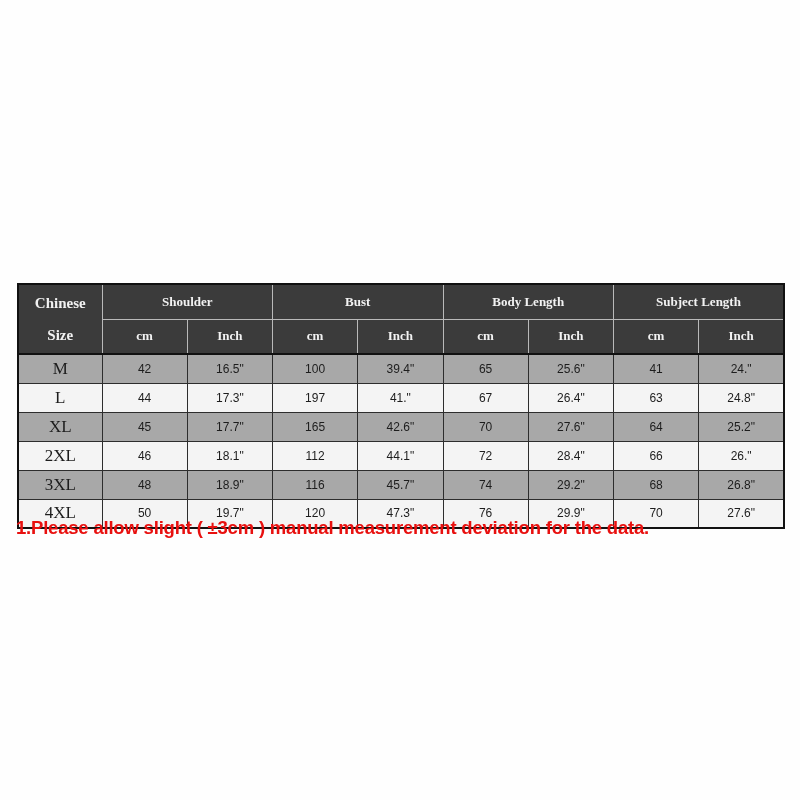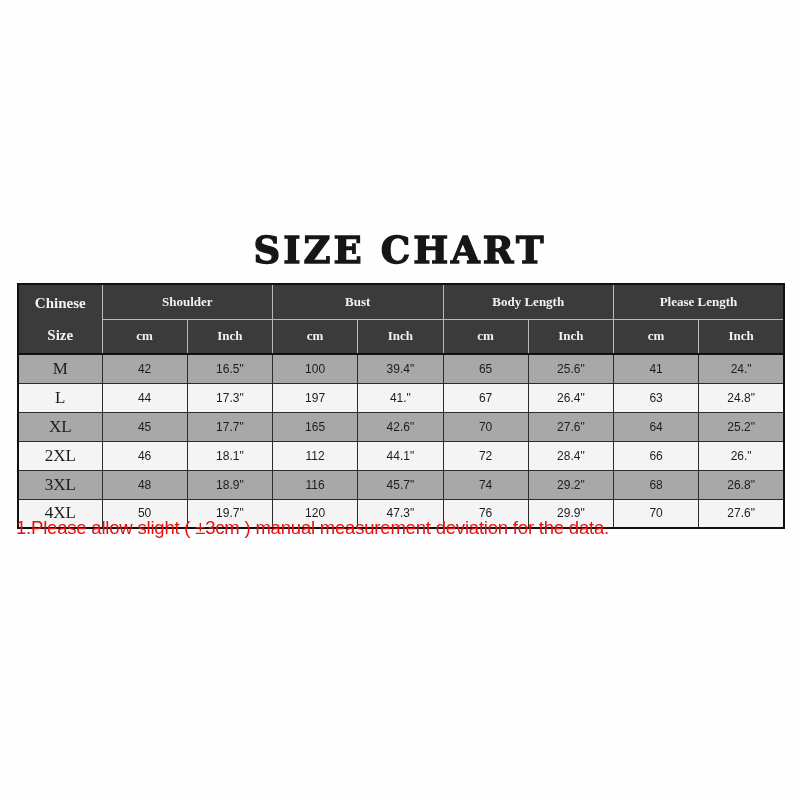--- a/index.html
+++ b/index.html
@@ -66,52 +66,51 @@
   .size-table tr.row-gray td { background: var(--row-gray, #a8a8a8); }
   .size-table tr.row-light td { background: var(--row-light, #f4f4f4); }
   .size-table td.size-cell {
     font-family: "Liberation Serif", serif;
     font-size: 17px;
   }
   .notes {
     position: absolute;
     top: 517px; left: 16px; width: 770px;
     color: var(--note-red, #e8100f);
-    font-weight: normal;
+    font-weight: bold;
     font-size: 18.5px;
     line-height: 21px;
     letter-spacing: -0.2px;
   }
 </style>
 </head>
 <body>
 
 <div class="canvas">
 
-  <div class="title">SIZE CHART</div>
 
   <table class="size-table">
     <colgroup>
       <col style="width:84px">
       <col>
         <col>
         <col>
         <col>
         <col>
         <col>
         <col>
         <col>
     </colgroup>
     <thead>
       <tr>
         <th rowspan="2" class="corner">Chinese Size</th>
         <th colspan="2">Shoulder</th>
         <th colspan="2">Bust</th>
         <th colspan="2">Body Length</th>
-        <th colspan="2">Please Length</th>
+        <th colspan="2">Subject Length</th>
       </tr>
       <tr class="unit-header-row">
         <th>cm</th>
         <th>Inch</th>
         <th>cm</th>
         <th>Inch</th>
         <th>cm</th>
         <th>Inch</th>
         <th>cm</th>
         <th>Inch</th>

